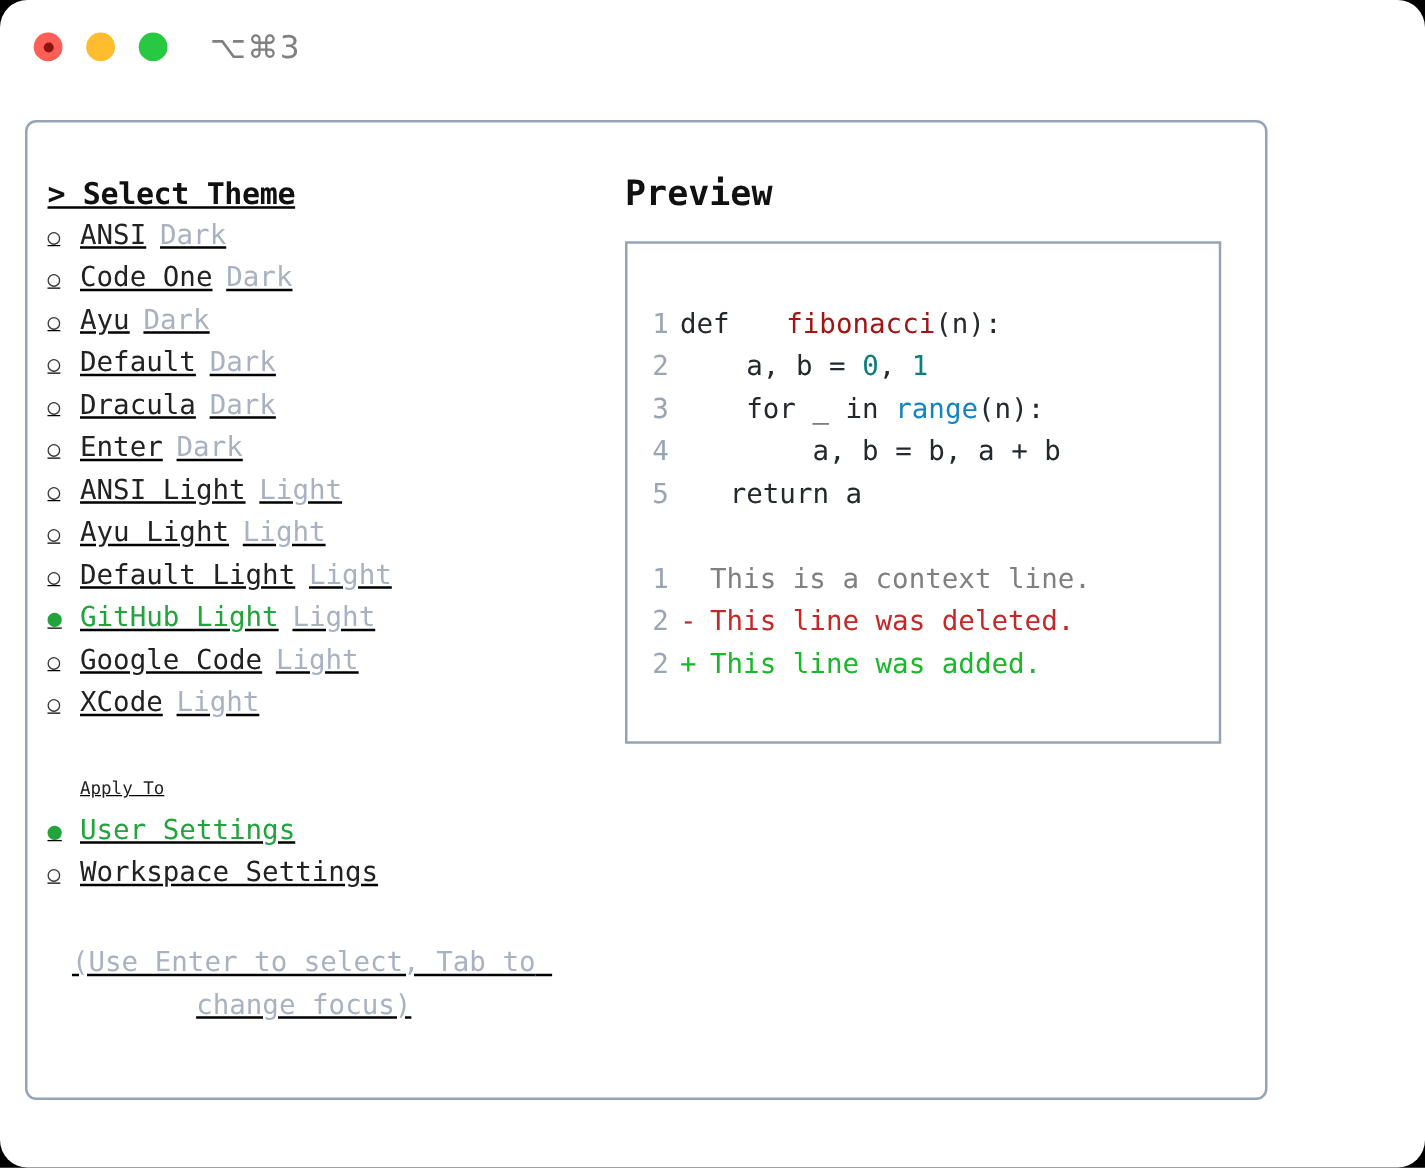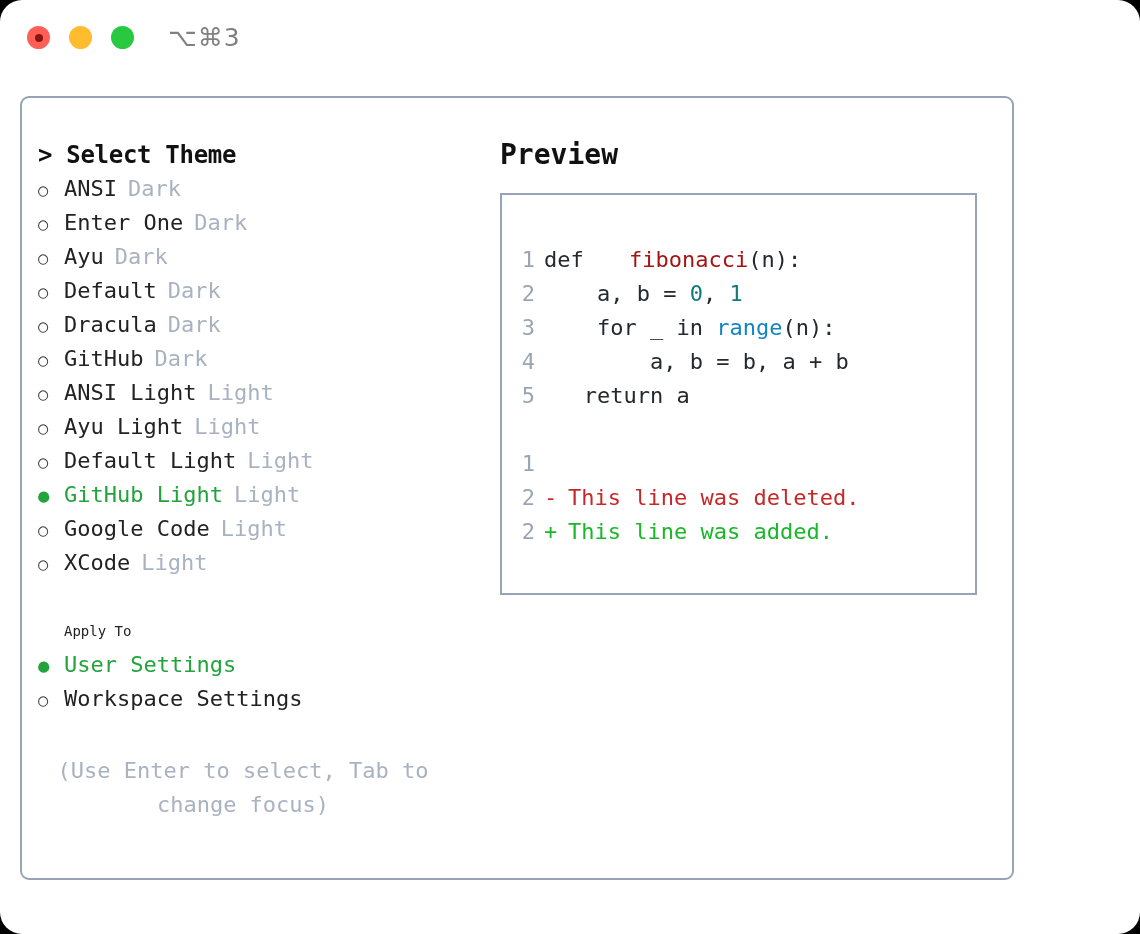--- a/index.html
+++ b/index.html
@@ -75,20 +75,21 @@
     border: 2px solid #97a3b6;
     border-radius: 9px;
     background: #ffffff;
   }
 
   
   .left-col {
     position: absolute;
     left: 16px; top: 40px;
     width: 440px;
+    text-decoration: underline;
   }
 
   .heading {
     font-size: 24px;
     font-weight: bold;
     color: #111111;
     letter-spacing: -0.3px;
     white-space: pre;
     line-height: 34px;
     height: 34px;
@@ -216,25 +217,25 @@
   </div>
 
   <div class="window">
 
     <div class="left-col">
 
       <div class="heading">&gt; Select Theme</div>
 
       <div id="theme-list">
           <div class="theme-row"><span class="bullet">○</span><span class="theme-name">ANSI</span><span class="theme-tag">Dark</span></div>
-          <div class="theme-row"><span class="bullet">○</span><span class="theme-name">Enter One</span><span class="theme-tag">Dark</span></div>
+          <div class="theme-row"><span class="bullet">○</span><span class="theme-name">Code One</span><span class="theme-tag">Dark</span></div>
           <div class="theme-row"><span class="bullet">○</span><span class="theme-name">Ayu</span><span class="theme-tag">Dark</span></div>
           <div class="theme-row"><span class="bullet">○</span><span class="theme-name">Default</span><span class="theme-tag">Dark</span></div>
           <div class="theme-row"><span class="bullet">○</span><span class="theme-name">Dracula</span><span class="theme-tag">Dark</span></div>
-          <div class="theme-row"><span class="bullet">○</span><span class="theme-name">GitHub</span><span class="theme-tag">Dark</span></div>
+          <div class="theme-row"><span class="bullet">○</span><span class="theme-name">Enter</span><span class="theme-tag">Dark</span></div>
           <div class="theme-row"><span class="bullet">○</span><span class="theme-name">ANSI Light</span><span class="theme-tag">Light</span></div>
           <div class="theme-row"><span class="bullet">○</span><span class="theme-name">Ayu Light</span><span class="theme-tag">Light</span></div>
           <div class="theme-row"><span class="bullet">○</span><span class="theme-name">Default Light</span><span class="theme-tag">Light</span></div>
           <div class="theme-row selected"><span class="bullet sel">●</span><span class="theme-name">GitHub Light</span><span class="theme-tag">Light</span></div>
           <div class="theme-row"><span class="bullet">○</span><span class="theme-name">Google Code</span><span class="theme-tag">Light</span></div>
           <div class="theme-row"><span class="bullet">○</span><span class="theme-name">XCode</span><span class="theme-tag">Light</span></div>
         </div>
 
       <div class="spacer-row"></div>
 
@@ -254,21 +255,21 @@
       <div class="preview-box">
         <div id="code-block">
             <div class="code-line"><span class="ln">1</span><span><span class="code-txt">def </span><span class="tok-fn">fibonacci</span><span class="code-txt">(n):</span></span></div>
             <div class="code-line"><span class="ln">2</span><span><span class="code-txt">    a, b = </span><span class="tok-num">0</span><span class="code-txt">, </span><span class="tok-num">1</span></span></div>
             <div class="code-line"><span class="ln">3</span><span><span class="code-txt">    for _ in </span><span class="tok-call">range</span><span class="code-txt">(n):</span></span></div>
             <div class="code-line"><span class="ln">4</span><span><span class="code-txt">        a, b = b, a + b</span></span></div>
             <div class="code-line"><span class="ln">5</span><span><span class="code-txt">   return a</span></span></div>
           </div>
         <div class="gap-line"></div>
         <div id="diff-block">
-            <div class="code-line"><span class="ln">1</span><span class="diff-mark diff-ctx"> </span></div>
+            <div class="code-line"><span class="ln">1</span><span class="diff-mark diff-ctx"> </span><span class="diff-ctx">This is a context line.</span></div>
             <div class="code-line"><span class="ln">2</span><span class="diff-mark diff-del">-</span><span class="diff-del">This line was deleted.</span></div>
             <div class="code-line"><span class="ln">2</span><span class="diff-mark diff-add">+</span><span class="diff-add">This line was added.</span></div>
           </div>
       </div>
     </div>
 
   </div>
 </div>
 
 </body></html>

